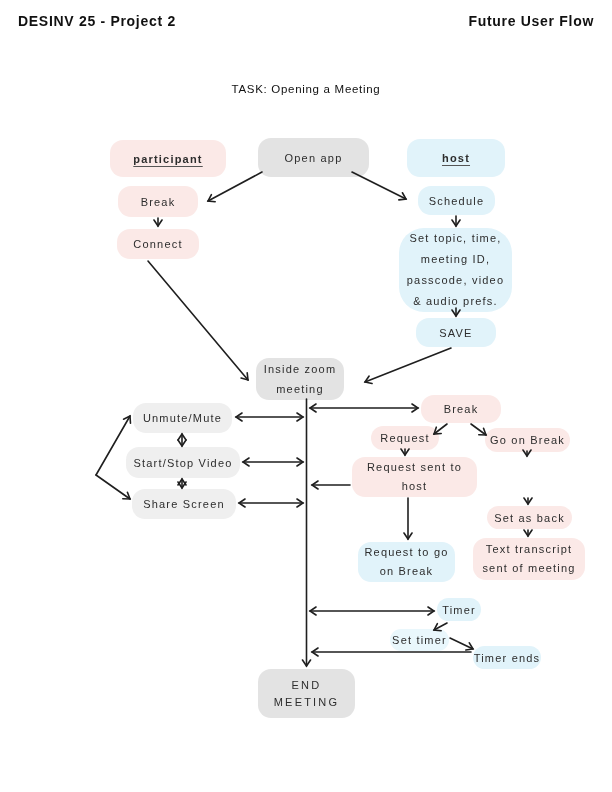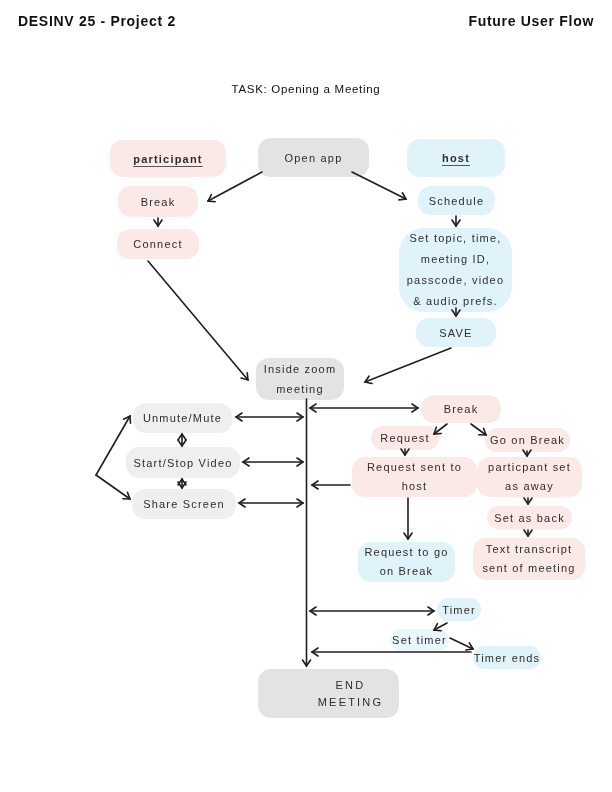--- a/index.html
+++ b/index.html
@@ -55,33 +55,31 @@
 
   <div class="node gray2" style="left:133px;top:403px;width:99px;height:30px;">Unmute/Mute</div>
   <div class="node gray2" style="left:126px;top:447px;width:114px;height:31px;">Start/Stop Video</div>
   <div class="node gray2" style="left:132px;top:489px;width:104px;height:30px;">Share Screen</div>
 
   <div class="node pink" style="left:421px;top:395px;width:80px;height:28px;">Break</div>
   <div class="node pink" style="left:371px;top:426px;width:68px;height:24px;">Request</div>
   <div class="node pink" style="left:485px;top:428px;width:85px;height:24px;">Go on Break</div>
   <div class="node pink lh19" style="left:352px;top:457px;width:125px;height:40px;">Request sent to
 host</div>
-  <div class="node pink lh19" style="left:477px;top:457px;width:105px;height:40px;">particpant set
-as away</div>
   <div class="node pink" style="left:487px;top:506px;width:85px;height:23px;">Set as back</div>
   <div class="node pink lh19" style="left:473px;top:538px;width:112px;height:42px;">Text transcript
 sent of meeting</div>
   <div class="node blue lh19" style="left:358px;top:542px;width:97px;height:40px;">Request to go
 on Break</div>
 
   <div class="node blue" style="left:437px;top:598px;width:44px;height:23px;">Timer</div>
   <div class="node blue2" style="left:390px;top:629px;width:59px;height:22px;">Set timer</div>
   <div class="node blue" style="left:473px;top:646px;width:68px;height:23px;">Timer ends</div>
 
-  <div class="node gray endbox" style="left:258px;top:669px;width:97px;height:49px;padding-left:44px;">END
+  <div class="node gray endbox" style="left:258px;top:669px;width:97px;height:49px;">END
 MEETING</div>
 
   <svg class="arrows" width="612" height="792" viewBox="0 0 612 792">
     <defs>
       <marker id="ah" viewBox="0 0 11 11" refX="7.5" refY="5.5" markerWidth="11" markerHeight="11" markerUnits="userSpaceOnUse" orient="auto-start-reverse">
         <path d="M1.5,1.5 L7.5,5.5 L1.5,9.5" fill="none" stroke="#1f1f1f" stroke-width="1.6" stroke-linecap="round"></path>
       </marker>
     </defs>
 
     <line x1="262" y1="172" x2="208" y2="201" marker-end="url(#ah)"></line>

